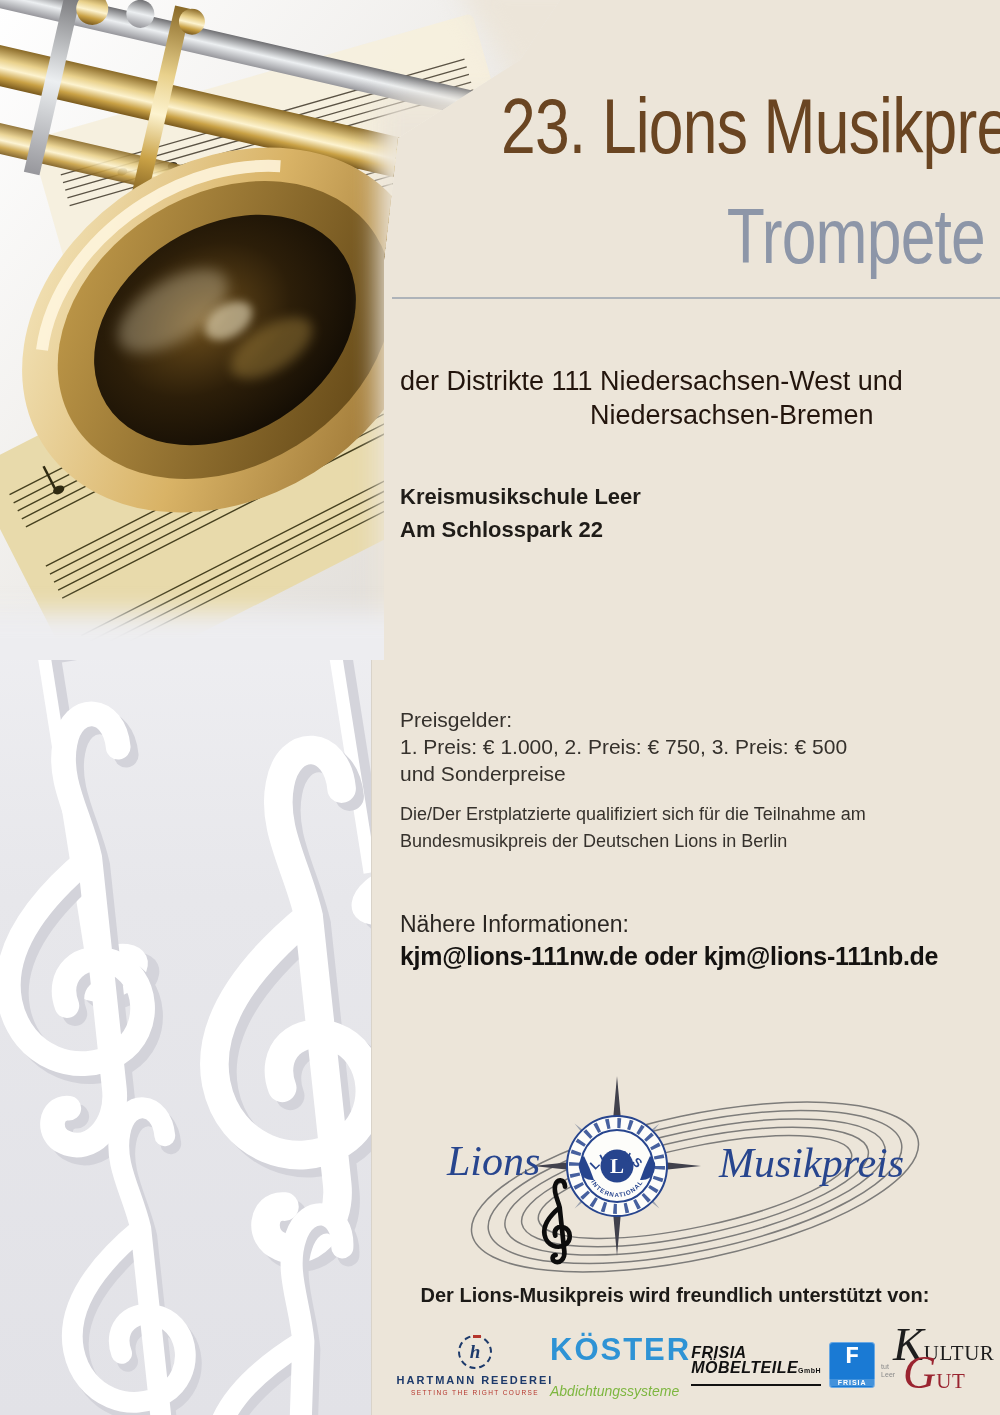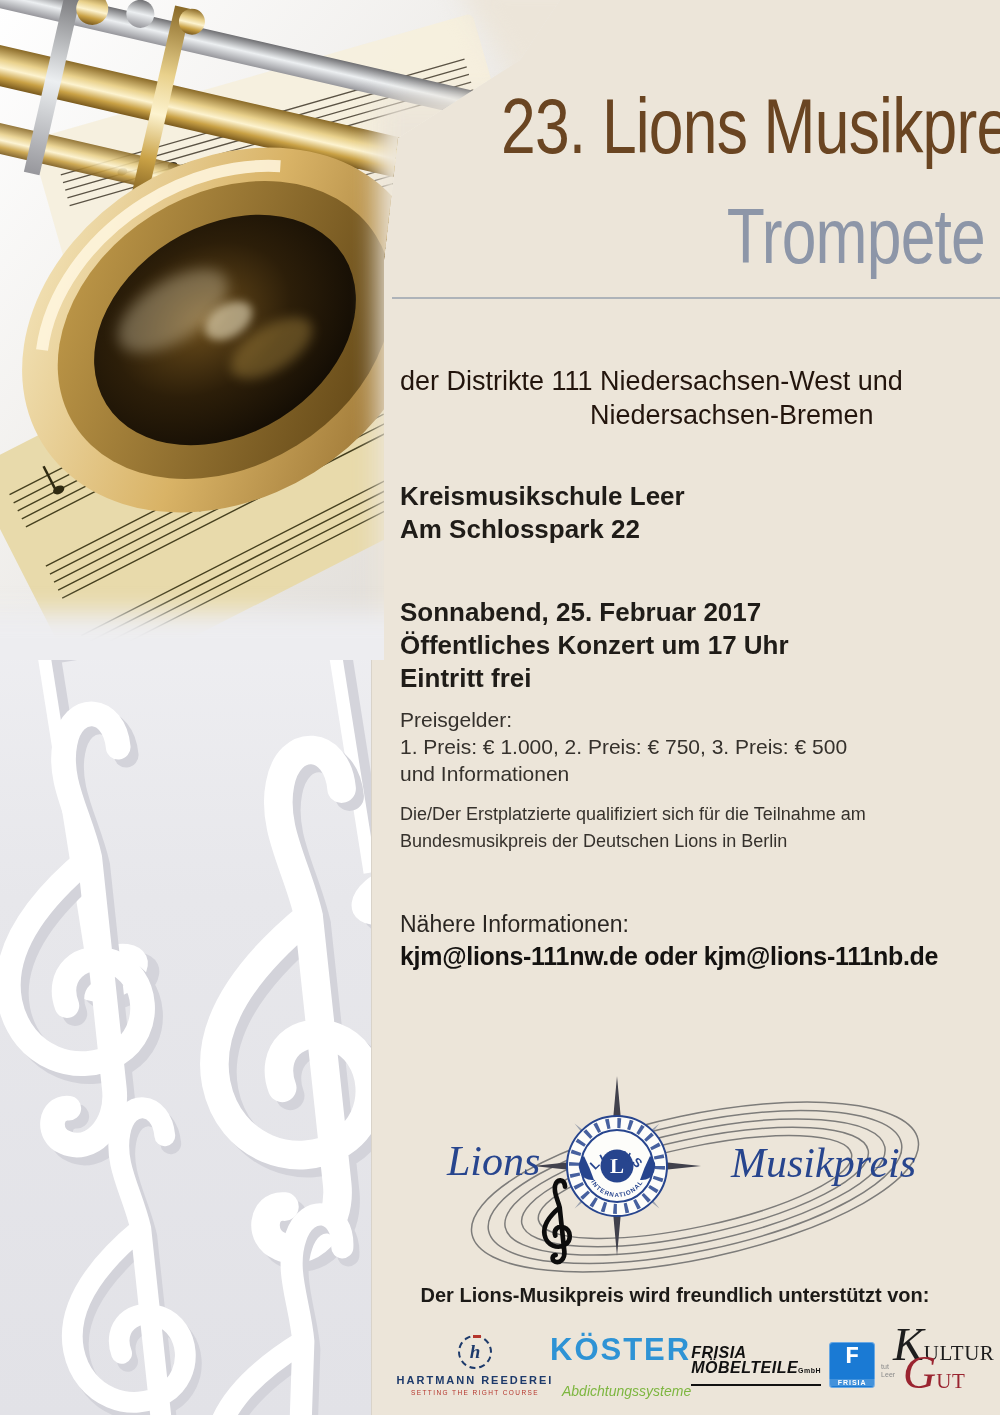--- a/index.html
+++ b/index.html
@@ -27,49 +27,49 @@
   .content{position:absolute;left:380px;top:0;width:620px;height:1415px;z-index:3}
   .abs{position:absolute}
   .title-line{right:15px;left:0;text-align:right;font-size:78px;line-height:1.05;
     letter-spacing:-1px;transform:scaleX(.8);transform-origin:100% 50%;white-space:nowrap}
   .title-1{top:86px;color:var(--title-brown)}
   .title-2{top:196px;color:var(--subtitle-gray)}
   .rule{top:297px;left:12px;right:0;height:2px;background:var(--rule-gray);opacity:.75}
 
   .districts{top:364px;left:20px;right:10px;font-size:27px;line-height:34px;font-weight:normal;color:var(--heading-dark)}
   .districts .ind{padding-left:190px}
-  .venue{top:480px;left:20px;font-size:26px;line-height:33px;font-weight:bold;color:var(--text-dark)}
+  .venue{top:480px;left:20px;font-size:22px;line-height:33px;font-weight:bold;color:var(--text-dark)}
   .event{top:596px;left:20px;font-size:26px;line-height:33px;font-weight:bold;color:var(--text-dark)}
   .prizes{top:706px;left:20px;font-size:21px;line-height:27px;color:var(--body-gray)}
   .qual{top:801px;left:20px;font-size:18px;line-height:27px;color:var(--body-gray)}
   .info-h{top:911px;left:20px;font-size:23px;color:#2a2622}
   .emails{top:942px;left:20px;font-size:25px;letter-spacing:-.3px;font-weight:bold;color:#141210}
   .webline{top:981px;left:20px;font-size:23px;color:#2a2622}
   .webline .site{font-size:28px;font-weight:bold;color:#141210}
 
   
   .logo-band{position:absolute;left:395px;top:1075px;width:570px;height:200px;z-index:3}
   .logo-band svg{position:absolute;left:0;top:0}
   .logo-word{position:absolute;font-family:"Liberation Serif",serif;font-style:italic;
     color:var(--lions-blue);font-size:42px;white-space:nowrap}
   .lw-left{left:52px;top:62px}
-  .lw-right{left:336px;top:64px}
+  .lw-right{left:324px;top:64px}
 
   
   .sponsor-h{top:1284px;left:0;right:30px;text-align:center;font-size:20px;font-weight:bold;color:#1c1a17}
   .sponsor-row{position:absolute;top:1322px;left:20px;right:18px;height:86px;display:flex;
     align-items:center;justify-content:space-between}
   .logo-hartmann{display:flex;flex-direction:column;align-items:center;width:150px}
   .h-circle{position:relative;width:34px;height:34px;border:2px dashed var(--hartmann-navy);border-radius:50%;
     display:flex;align-items:center;justify-content:center;margin-bottom:5px}
   .h-circle::before{content:"";position:absolute;top:-2px;left:13px;width:8px;height:3px;background:var(--hartmann-red)}
   .h-mono{font-family:"Liberation Serif",serif;font-style:italic;font-weight:bold;font-size:19px;color:var(--hartmann-navy)}
   .h-name{font-size:11px;font-weight:bold;letter-spacing:2px;color:var(--hartmann-navy);white-space:nowrap}
   .h-tag{font-size:6.5px;letter-spacing:1.4px;color:var(--hartmann-red);margin-top:3px;white-space:nowrap}
-  .logo-koester{display:flex;flex-direction:column;align-items:flex-end;width:160px}
+  .logo-koester{display:flex;flex-direction:column;align-items:flex-start;width:160px}
   .k-name{font-size:31px;font-weight:bold;letter-spacing:2px;color:var(--koester-blue)}
   .k-tag{font-size:14px;font-style:italic;color:var(--koester-green);margin-top:15px}
   .logo-frisia{display:flex;align-items:center;gap:8px}
   .f-text{border-bottom:2px solid #111;padding-bottom:6px}
   .f-l1,.f-l2{font-size:16px;font-weight:bold;font-style:italic;color:#111;line-height:15px;letter-spacing:.5px}
   .f-suffix{font-size:7px;font-style:normal}
   .f-badge{width:46px;height:46px;background:var(--frisia-blue);border-radius:4px;display:flex;
     flex-direction:column;align-items:center;justify-content:space-between;padding:3px 0 2px;
     box-shadow:inset 0 0 0 1px rgba(255,255,255,.35)}
   .f-glyph{font-size:24px;line-height:24px;font-weight:bold;color:#fff;font-family:"Liberation Mono",monospace}
@@ -247,30 +247,25 @@
     <div class="abs districts">
       <div>der Distrikte 111 Niedersachsen-West und</div>
       <div class="ind">Niedersachsen-Bremen</div>
     </div>
 
     <div class="abs venue">
       <div>Kreismusikschule Leer</div>
       <div>Am Schlosspark 22</div>
     </div>
 
-    <div class="abs event">
-      <div>Sonnabend, 25. Februar 2017</div>
-      <div>Öffentliches Konzert um 17 Uhr</div>
-      <div>Eintritt frei</div>
-    </div>
 
     <div class="abs prizes">
       <div>Preisgelder:</div>
       <div>1. Preis: € 1.000, 2. Preis: € 750, 3. Preis: € 500</div>
-      <div>und Informationen</div>
+      <div>und Sonderpreise</div>
     </div>
 
     <div class="abs qual">
       <div>Die/Der Erstplatzierte qualifiziert sich für die Teilnahme am</div>
       <div>Bundesmusikpreis der Deutschen Lions in Berlin</div>
     </div>
 
     <div class="abs info-h">Nähere Informationen:</div>
     <div class="abs emails">kjm@lions-111nw.de oder kjm@lions-111nb.de</div>
 

